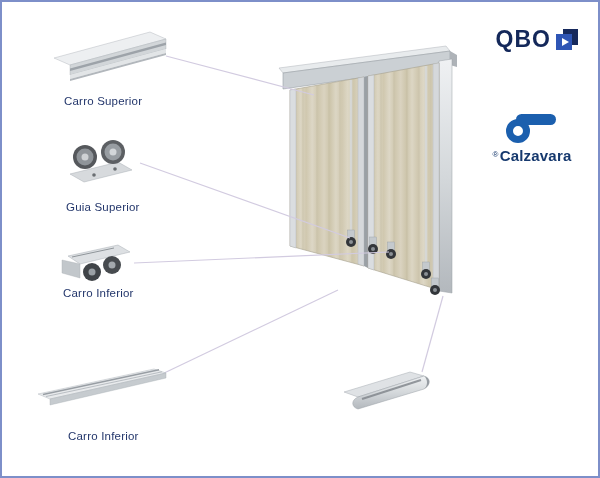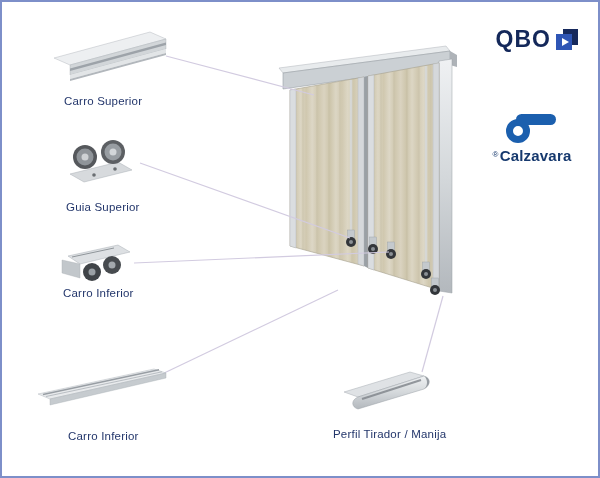--- a/index.html
+++ b/index.html
@@ -175,21 +175,20 @@
       <path d="M20,35 L86,14 C93,16 93,23 86,27 L20,47 C13,45 13,38 20,35 Z" fill="url(#alu)" stroke="#9aa0a6" stroke-width="0.5"></path>
       <path d="M24,37 L83,18" stroke="#7d8288" stroke-width="2.2" opacity="0.8" fill="none"></path>
       <path d="M86,14 C93,16 93,23 86,27 C90,24 90,17 86,14 Z" fill="#969ca2"></path>
     </g>
   </svg>
 
   <div class="lbl" style="left:62px; top:93px">Carro Superior</div>
   <div class="lbl" style="left:64px; top:199px">Guia Superior</div>
   <div class="lbl" style="left:61px; top:285px">Carro Inferior</div>
   <div class="lbl" style="left:66px; top:428px">Carro Inferior</div>
-  <div class="lbl" style="left:331px; top:426px">Perfil Tirador / Manija</div>
 
   <div class="qbo">
     <span class="qbo-text">QBO</span>
     <svg width="26" height="26" viewBox="0 0 26 26">
       <polygon points="9,2 24,2 24,18 9,18" fill="#16295c"></polygon>
       <polygon points="2,7 18,7 18,23 2,23" fill="#2e55b5"></polygon>
       <polygon points="8,11 15,15 8,19" fill="#ffffff"></polygon>
     </svg>
   </div>
 

